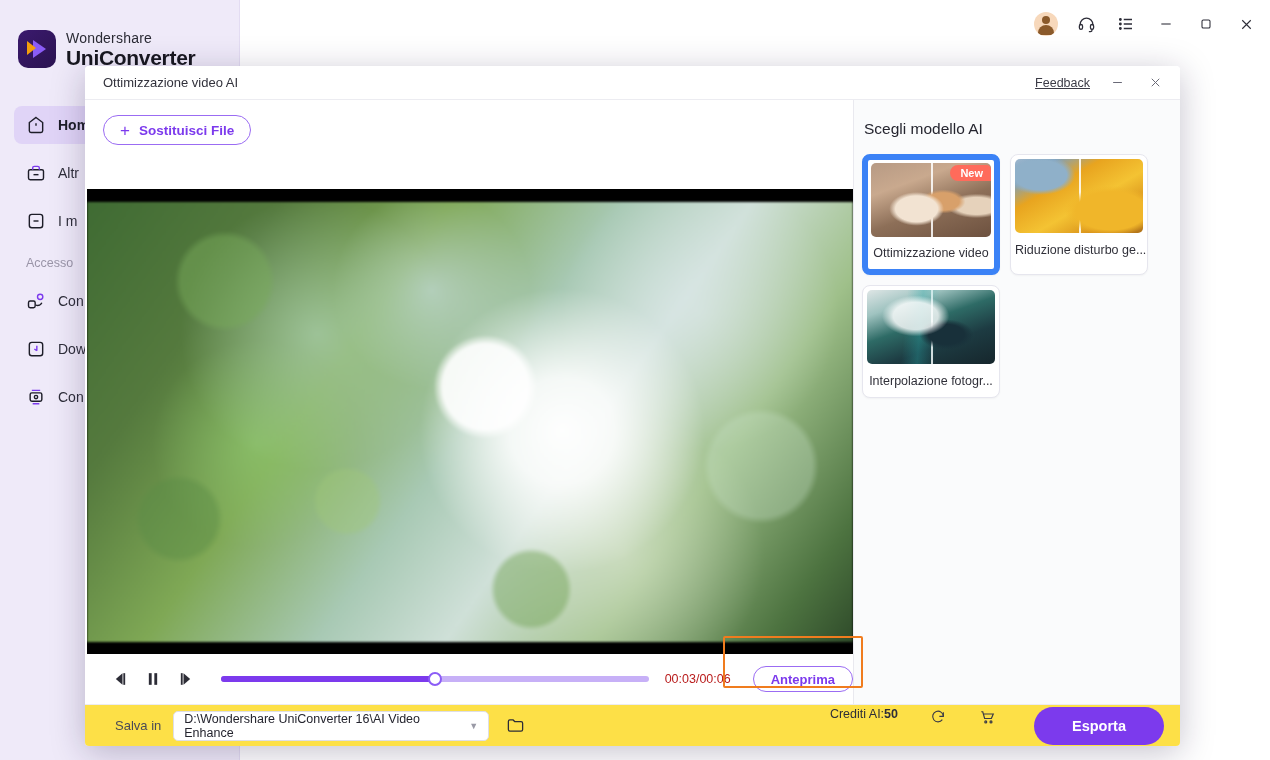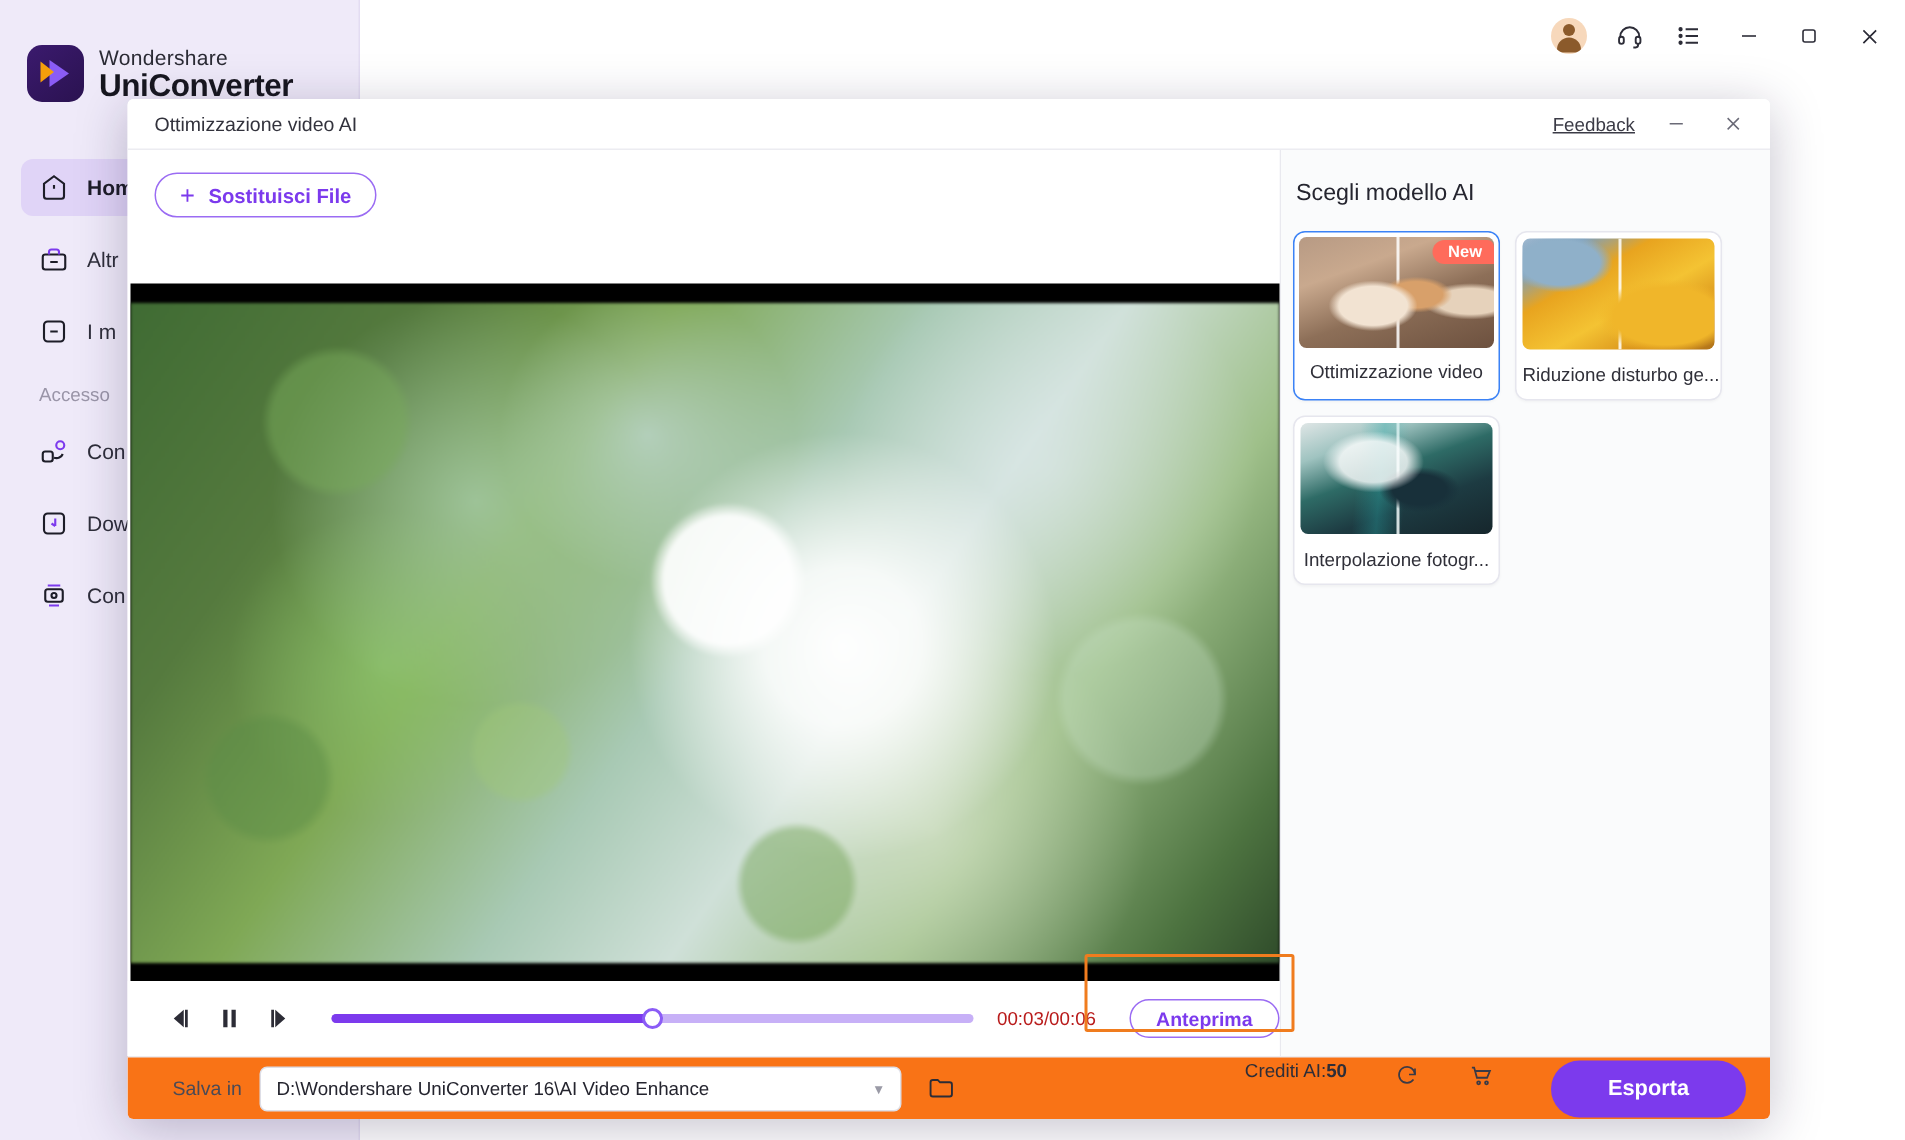--- a/index.html
+++ b/index.html
@@ -137,21 +137,21 @@
   }
 
   
   .rp-title { font-size:15.5px; color:#25252f; padding:0 0 16px 10px; }
   .model-grid { display:flex; flex-wrap:wrap; gap:10px; padding-left:8px; }
   .model-card {
     width:138px; border-radius:8px; background:#fff;
     border:1px solid #e6e6ee; position:relative; overflow:hidden;
     box-shadow:0 1px 2px rgba(0,0,0,.04);
   }
-  .model-card.selected { border:1px solid #3b82f6; }
+  .model-card.selected { border:6px solid #3b82f6; }
   .model-thumb { height:74px; margin:4px; border-radius:5px; position:relative; overflow:hidden; }
   .model-card.selected .model-thumb { margin:3px; }
   .split-line { position:absolute; left:50%; top:0; width:2px; height:100%; background:rgba(255,255,255,.85); }
   .model-name { font-size:12.5px; color:#303039; text-align:center; padding:6px 4px 9px;
                 white-space:nowrap; overflow:hidden; }
   .badge-new {
     position:absolute; right:0; top:2px; background:#ff6b5b; color:#fff;
     font-size:11px; padding:2px 8px 2px 10px; border-radius:9px 5px 0 9px; font-weight:bold;
   }
   .th-dog { background:linear-gradient(160deg,#b79a84 0%,#c9a98e 28%,#8d6f58 58%,#6d513f 100%); }
@@ -174,26 +174,26 @@
   .corner-arrow { position:absolute; color:#fff; font-size:11px; line-height:1; }
   .k-8k { position:absolute; right:6px; top:34px; color:#fff; font-size:12px; font-weight:bold;}
   .th-car { background:linear-gradient(160deg,#dfe6e6 0%,#9fc3c0 22%,#2e6b66 44%,#1d3b42 68%,#16262c 100%); }
   .th-car:after{content:"";position:absolute;inset:0;
     background:radial-gradient(ellipse at 38% 35%, rgba(255,255,255,.8) 0 20%, transparent 30%),
                radial-gradient(ellipse at 62% 60%, #18303a 0 16%, transparent 24%),
                linear-gradient(95deg, transparent 30%, rgba(40,170,170,.35) 42%, transparent 55%);}
 
   
   .modal-foot {
-    height:42px; border-top:1px solid #ececf1; background:#f97316;
+    height:42px; border-top:1px solid #ececf1; background:#fde047;
     display:flex; align-items:center; padding:0 16px 0 30px; position:relative;
   }
   .save-label { font-size:13px; color:#4a4a56; margin-right:12px; }
   .path-select {
-    width:428px; height:30px; border:1px solid #dedee6; border-radius:5px;
+    width:316px; height:30px; border:1px solid #dedee6; border-radius:5px;
     display:flex; align-items:center; padding:0 10px; font-size:12.5px; color:#24242e;
     background:#fff;
   }
   .path-select .caret { margin-left:auto; color:#9a9aa6; font-size:9px; }
   .folder-btn { margin-left:14px; width:24px;height:24px; display:flex;align-items:center;justify-content:center;}
   .foot-right { margin-left:auto; display:flex; align-items:flex-start; gap:30px; }
   .credits { font-size:12.5px; color:#2e2e38; }
   .credits b { font-weight:bold; }
   .refresh-ico, .cart-ico { width:20px;height:20px; display:flex;align-items:center;justify-content:center;color:#3a3a46;}
   .export-btn {

